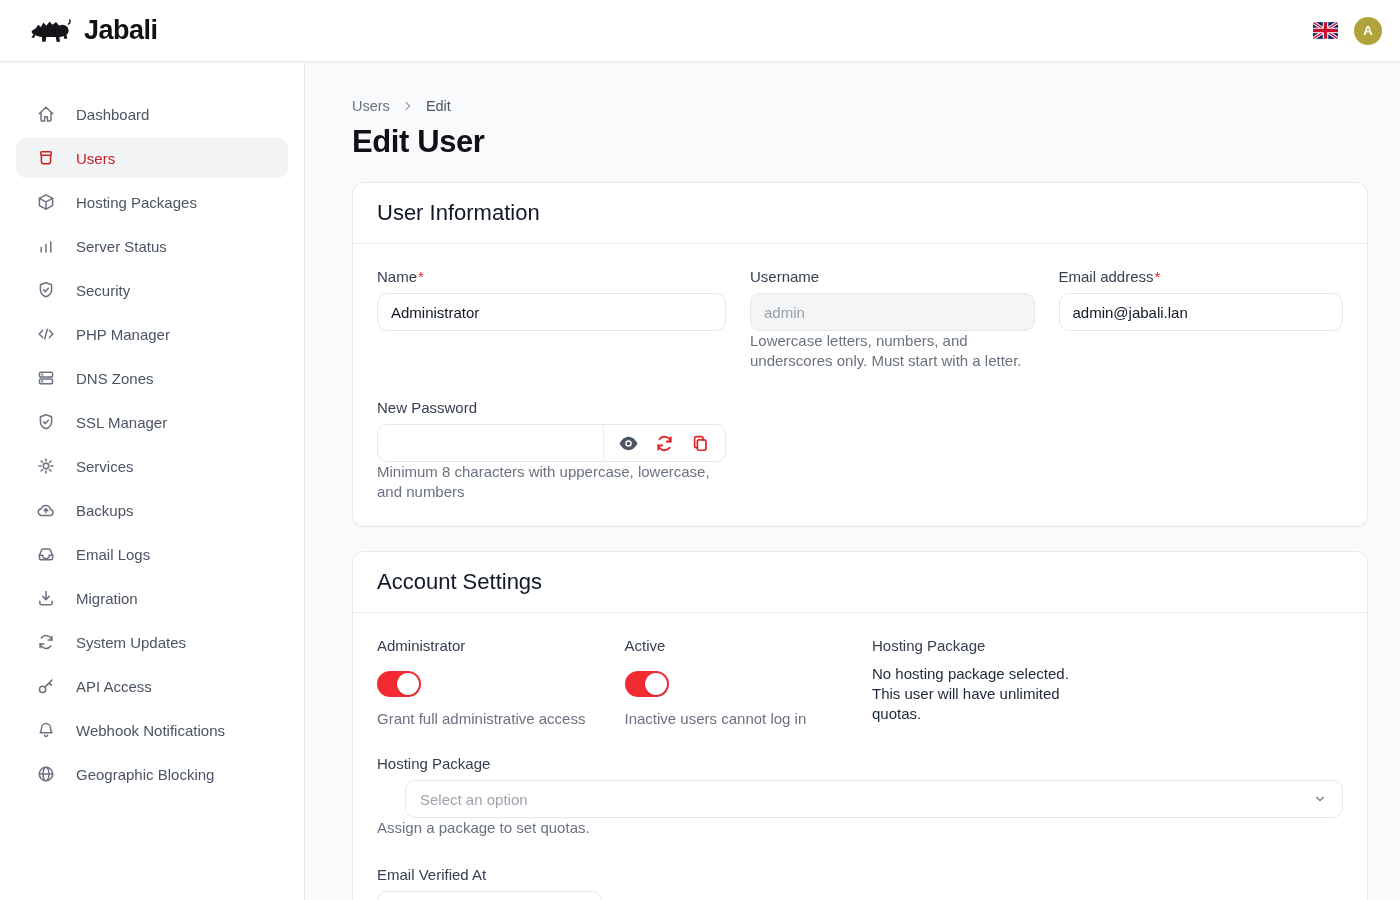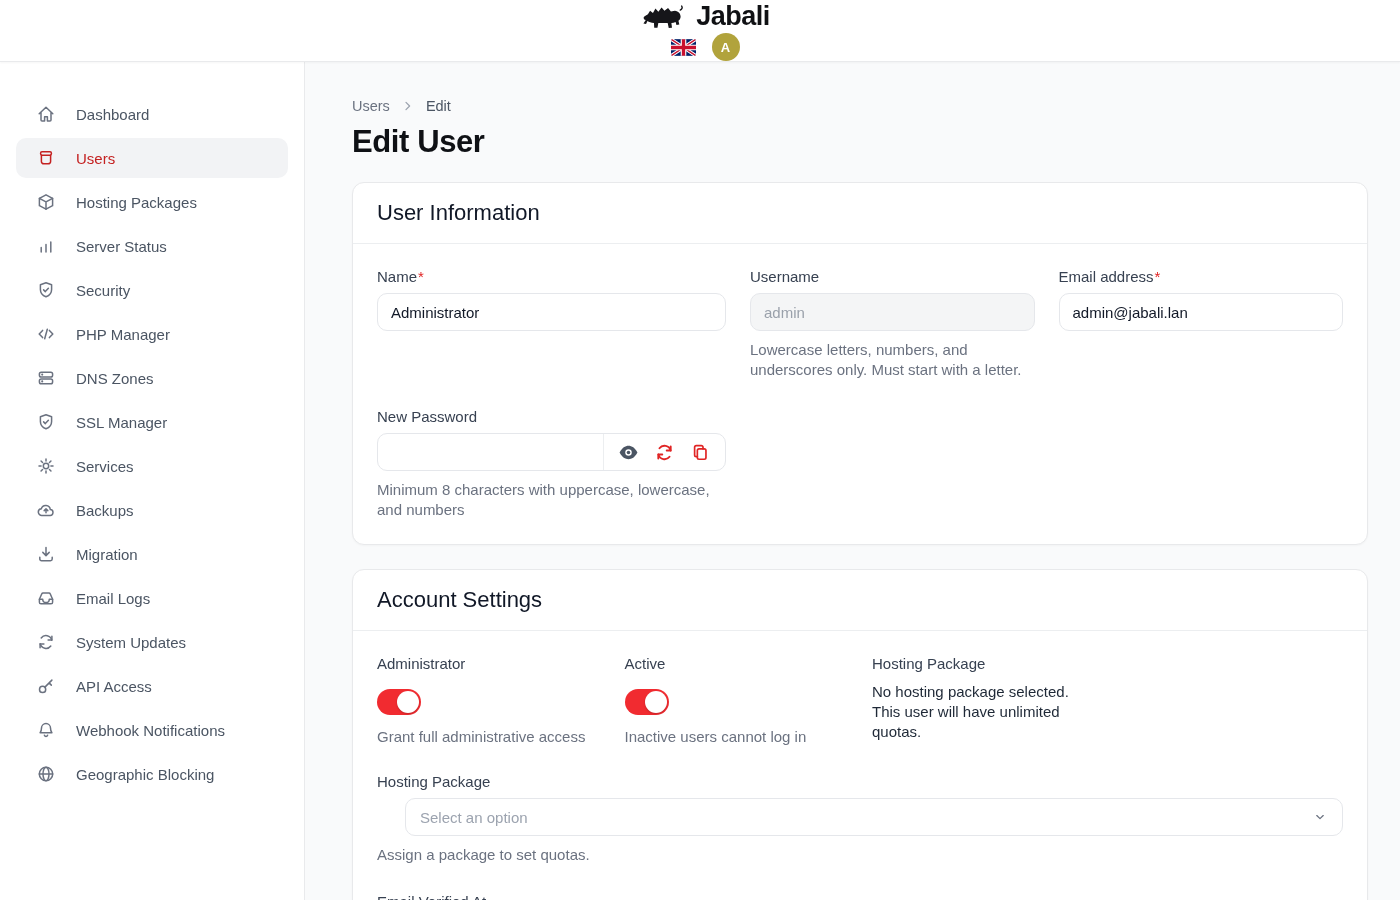--- a/index.html
+++ b/index.html
@@ -8,21 +8,21 @@
     font-family:"Liberation Sans","DejaVu Sans",sans-serif;
     background:#f9fafb; color:#111827;
   }
   :root { --accent:#e02424; --sidebar-active:#c42121; --toggle-on:#f12b30; --avatar:#b1a33c; }
 
   
   .topbar {
     position:fixed; top:0; left:0; right:0; height:62px; background:#fff;
     border-bottom:1px solid #e9eaec; box-shadow:0 1px 2px rgba(0,0,0,.04);
     display:flex; align-items:center; justify-content:space-between;
-    padding:0 18px 0 28px; z-index:20;flex-direction:column;
+    padding:0 18px 0 28px; z-index:20;
   }
   .brand { display:flex; align-items:center; gap:10px; }
   .brand-name { font-size:27px; font-weight:800; letter-spacing:-0.5px; color:#101114; }
   .top-right { display:flex; align-items:center; gap:16px; }
   .flag { width:25px; height:17px; border-radius:2px; overflow:hidden; display:block; cursor:pointer; }
   .avatar {
     width:28px; height:28px; border-radius:50%; background:var(--avatar);
     color:#fff; font-size:13px; font-weight:700; display:flex; align-items:center;
     justify-content:center; cursor:pointer;
   }
@@ -66,21 +66,21 @@
 
   .field-label { display:block; font-size:15px; color:#374151; margin-bottom:8px; }
   .req { color:var(--accent); margin-left:1px; }
   .text-input {
     width:100%; height:38px; border:1px solid #e5e7eb; border-radius:10px;
     padding:0 13px; font-size:15px; color:#111827; background:#fff; outline:none;
     font-family:inherit;
   }
   .text-input::placeholder { color:#9ca3af; }
   .text-input.disabled { background:#f4f5f6; color:#9aa1ab; }
-  .help { font-size:15px; color:#6b7280; margin-top:9px; line-height:20px; }
+  .help { font-size:15px; color:#6b7280; line-height:20px; }
 
   .input-group {
     display:flex; align-items:stretch; height:38px; border:1px solid #e5e7eb;
     border-radius:10px; background:#fff; overflow:hidden;
   }
   .input-group input {
     flex:1; min-width:0; border:none; outline:none; background:transparent;
     padding:0 13px; font-size:15px; font-family:inherit;
   }
   .ig-icons { display:flex; align-items:center; gap:15px; padding:0 14px; border-left:1px solid #eceef0; }
@@ -234,33 +234,33 @@
             <svg viewBox="0 0 20 20" fill="none" stroke="currentColor" stroke-width="1.5" stroke-linecap="round" stroke-linejoin="round">
               <path d="M6 15.4h7.8a2.9 2.9 0 0 0 .5-5.8 4.6 4.6 0 0 0-9-.8A3.2 3.2 0 0 0 6 15.4Z"></path>
               <path d="M10 12.8V9M8.2 10.6 10 8.8l1.8 1.8"></path>
             </svg>
           </span>
           <span class="nav-label">Backups</span>
         </div>
         <div class="nav-item">
           <span class="nav-icon">
             <svg viewBox="0 0 20 20" fill="none" stroke="currentColor" stroke-width="1.5" stroke-linecap="round" stroke-linejoin="round">
-              <path d="M10 3.4v7.9M6.8 8.4l3.2 3.2 3.2-3.2M3.8 13.2V15a1.7 1.7 0 0 0 1.7 1.7h9A1.7 1.7 0 0 0 16.2 15v-1.8"></path>
-            </svg>
-          </span>
-          <span class="nav-label">Migration</span>
-        </div>
-        <div class="nav-item">
-          <span class="nav-icon">
-            <svg viewBox="0 0 20 20" fill="none" stroke="currentColor" stroke-width="1.5" stroke-linecap="round" stroke-linejoin="round">
               <path d="M3.4 11.3 5.7 6a1.5 1.5 0 0 1 1.4-.9h5.8a1.5 1.5 0 0 1 1.4.9l2.3 5.3v2.9a1.6 1.6 0 0 1-1.6 1.6H5a1.6 1.6 0 0 1-1.6-1.6Z"></path>
               <path d="M3.4 11.3h3.3a3.3 3.3 0 0 0 6.6 0h3.3"></path>
             </svg>
           </span>
           <span class="nav-label">Email Logs</span>
+        </div>
+        <div class="nav-item">
+          <span class="nav-icon">
+            <svg viewBox="0 0 20 20" fill="none" stroke="currentColor" stroke-width="1.5" stroke-linecap="round" stroke-linejoin="round">
+              <path d="M10 3.4v7.9M6.8 8.4l3.2 3.2 3.2-3.2M3.8 13.2V15a1.7 1.7 0 0 0 1.7 1.7h9A1.7 1.7 0 0 0 16.2 15v-1.8"></path>
+            </svg>
+          </span>
+          <span class="nav-label">Migration</span>
         </div>
         <div class="nav-item">
           <span class="nav-icon">
             <svg viewBox="0 0 20 20" fill="none" stroke="currentColor" stroke-width="1.5" stroke-linecap="round" stroke-linejoin="round">
               <path d="M15.8 8.2A6 6 0 0 0 5.2 6M4.2 11.8a6 6 0 0 0 10.6 2.2"></path>
               <path d="M15.9 4.3v3.8h-3.8M4.1 15.7v-3.8h3.8"></path>
             </svg>
           </span>
           <span class="nav-label">System Updates</span>
         </div>

